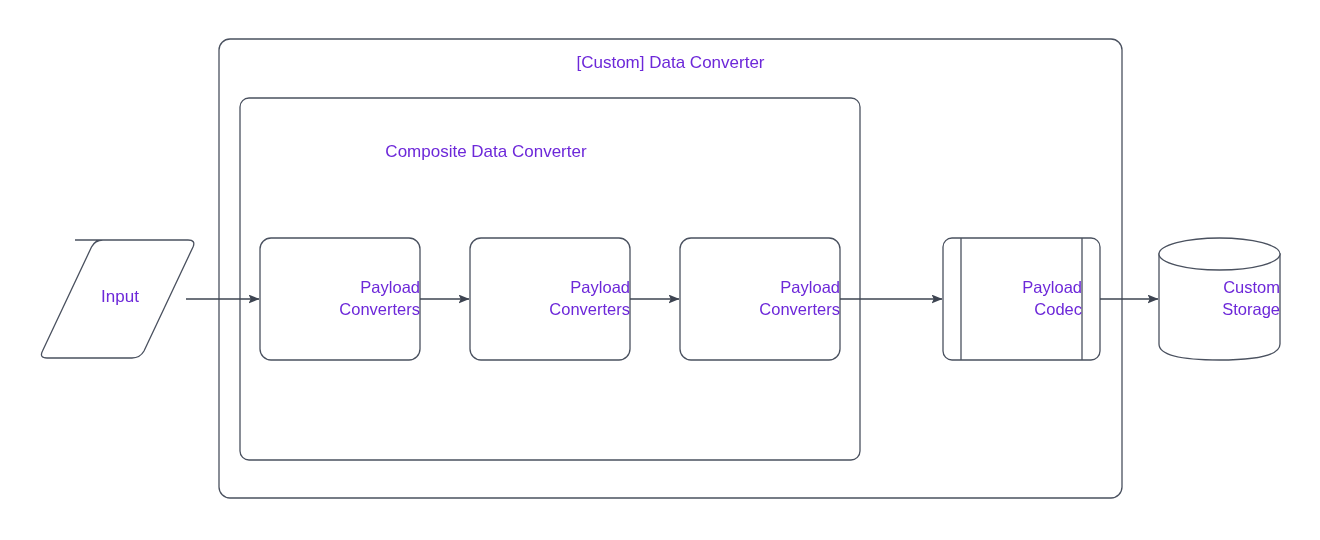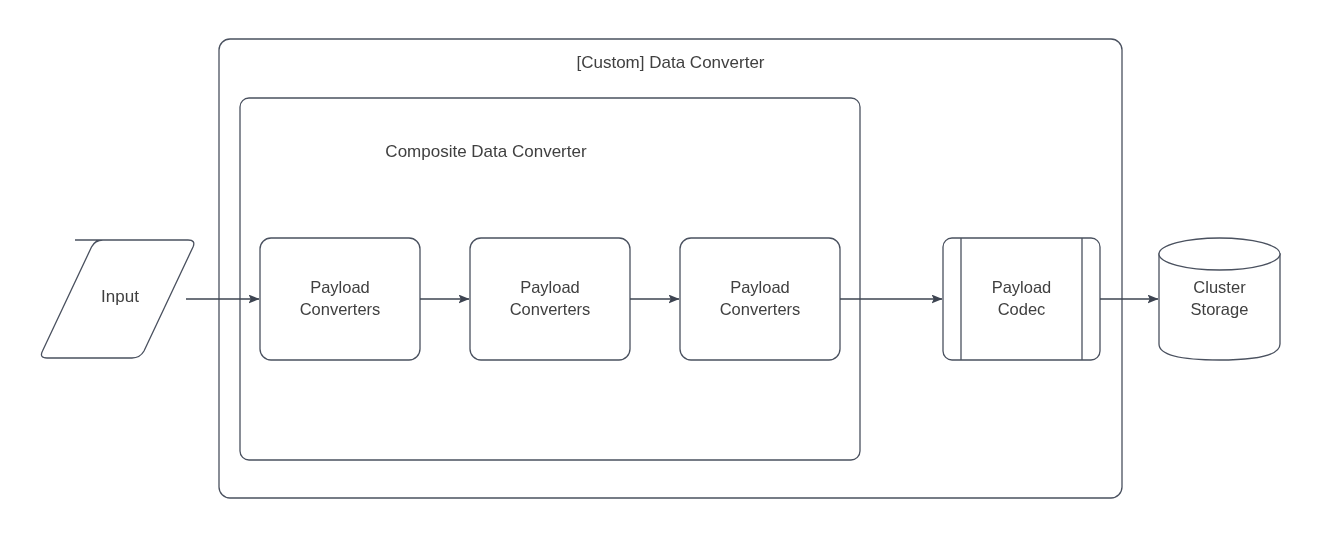--- a/index.html
+++ b/index.html
@@ -23,27 +23,27 @@
   #svg-layer {
     position: absolute;
     top: 0;
     left: 0;
     width: 1320px;
     height: 540px;
   }
   .label {
     position: absolute;
     text-align: center;
-    color: #404040;
+    color: #6d28d9;
     line-height: 1.32;
     white-space: pre-line;
     pointer-events: none;
     -webkit-font-smoothing: antialiased;
   }
-  .label.sz16 { font-size: 16.5px; }
+  .label.sz16 { font-size: 16.5px; text-align: right; }
   .label.sz17 { font-size: 17px; }
 </style>
 </head>
 <body>
 
 <div id="canvas">
 
   <svg id="svg-layer" viewBox="0 0 1320 540" xmlns="http://www.w3.org/2000/svg">
     <defs>
       <marker id="arrowhead" markerWidth="11" markerHeight="9" refX="10.5" refY="4.5" orient="auto" markerUnits="userSpaceOnUse">
@@ -93,16 +93,16 @@
 
   <div class="label sz16" style="left:470px; top:277px; width:160px;">Payload
 Converters</div>
 
   <div class="label sz16" style="left:680px; top:277px; width:160px;">Payload
 Converters</div>
 
   <div class="label sz16" style="left:961px; top:277px; width:121px;">Payload
 Codec</div>
 
-  <div class="label sz16" style="left:1159px; top:277px; width:121px;">Cluster
+  <div class="label sz16" style="left:1159px; top:277px; width:121px;">Custom
 Storage</div>
 
 </div>
 
 </body></html>

